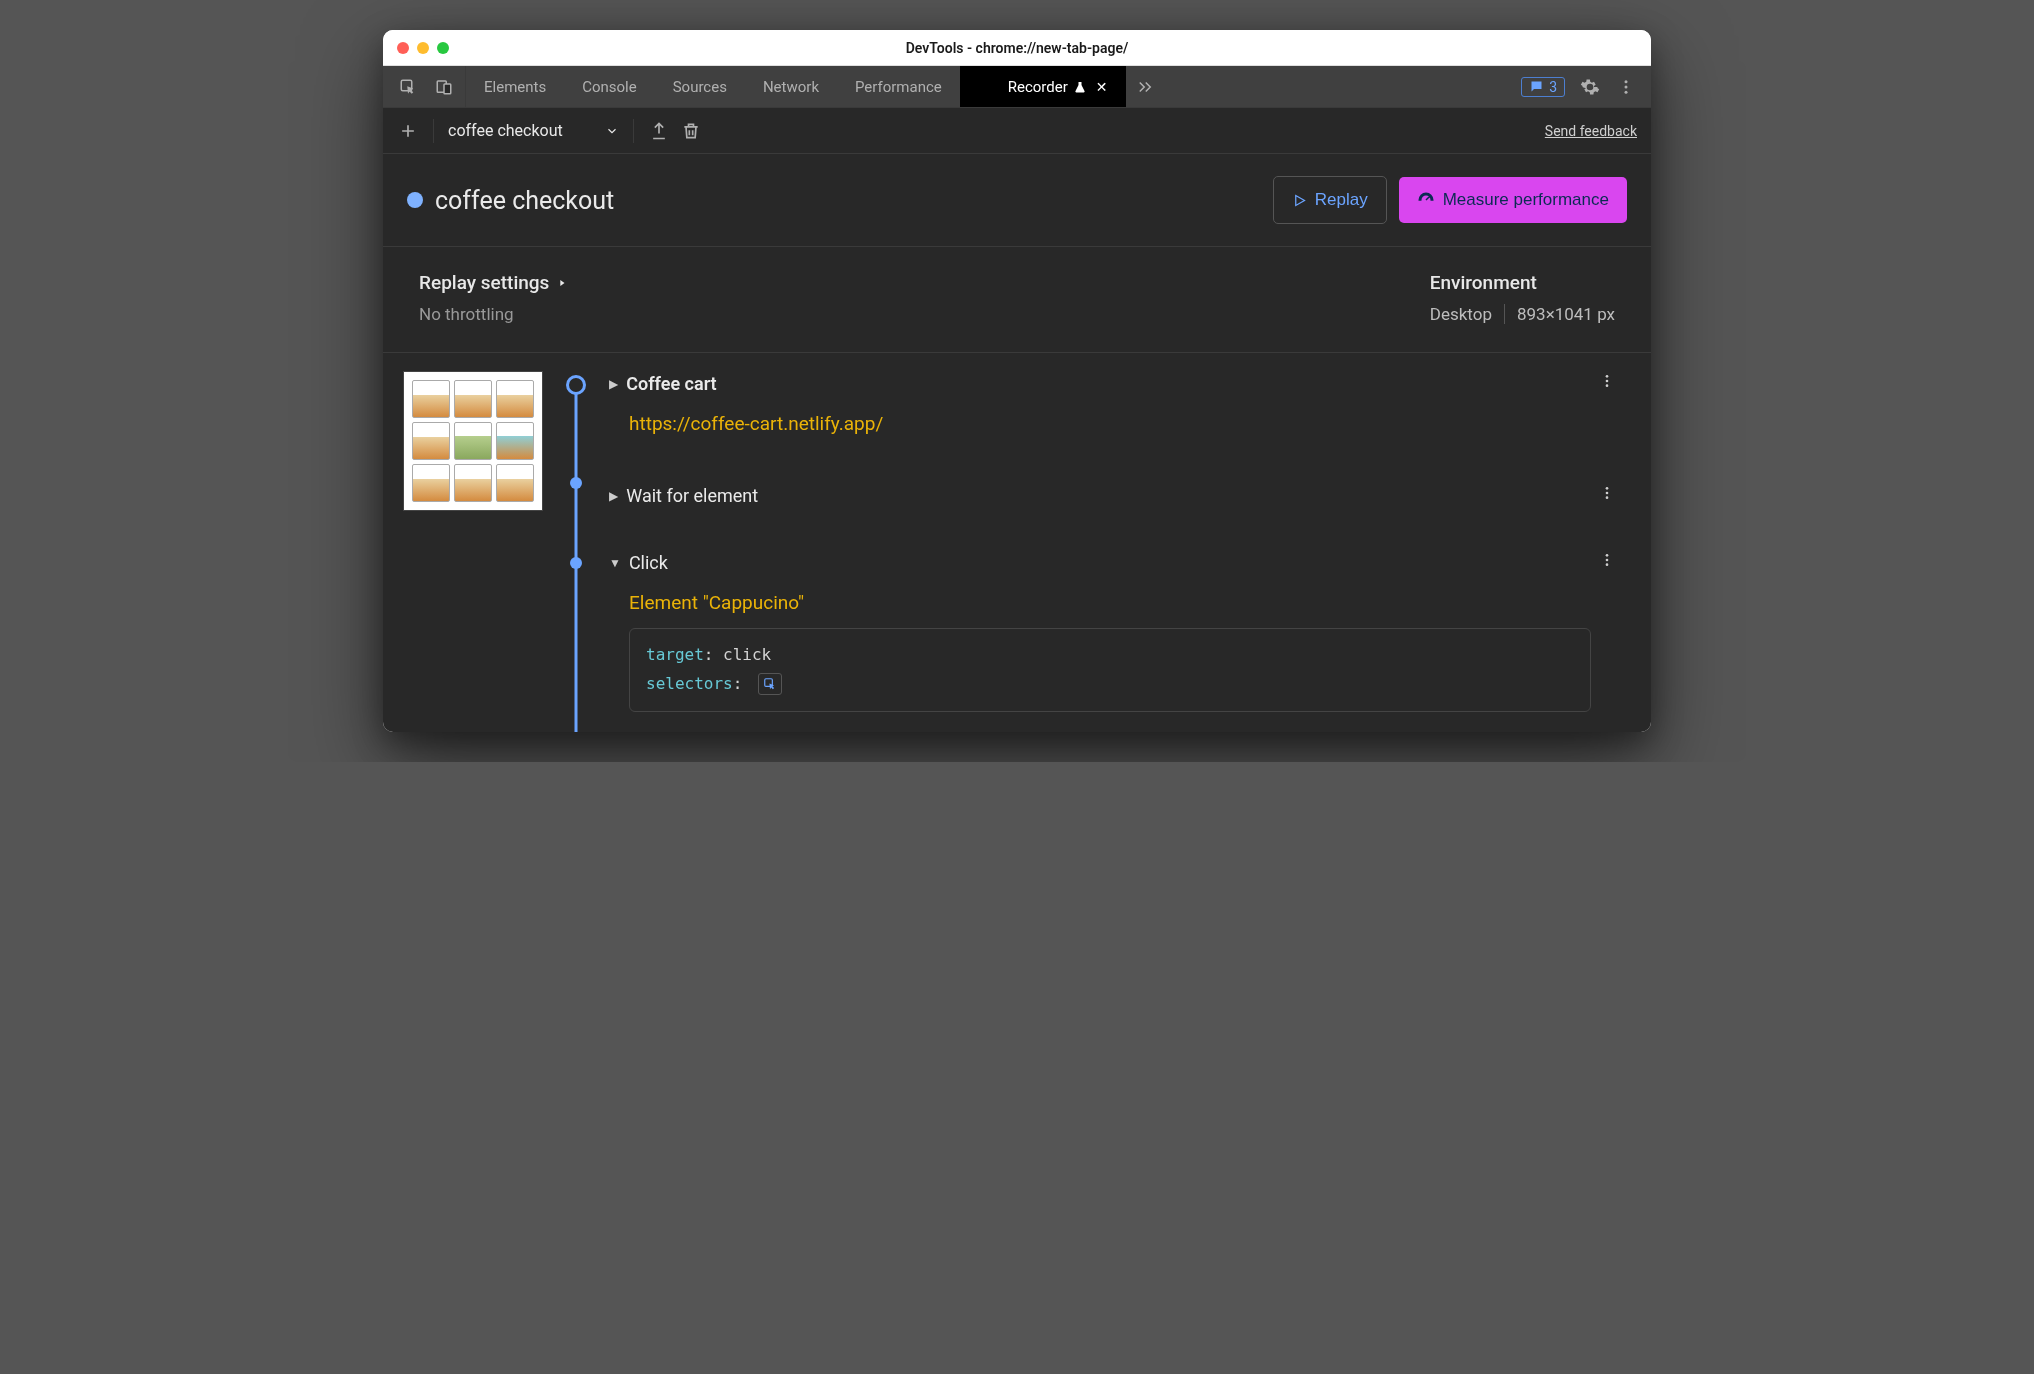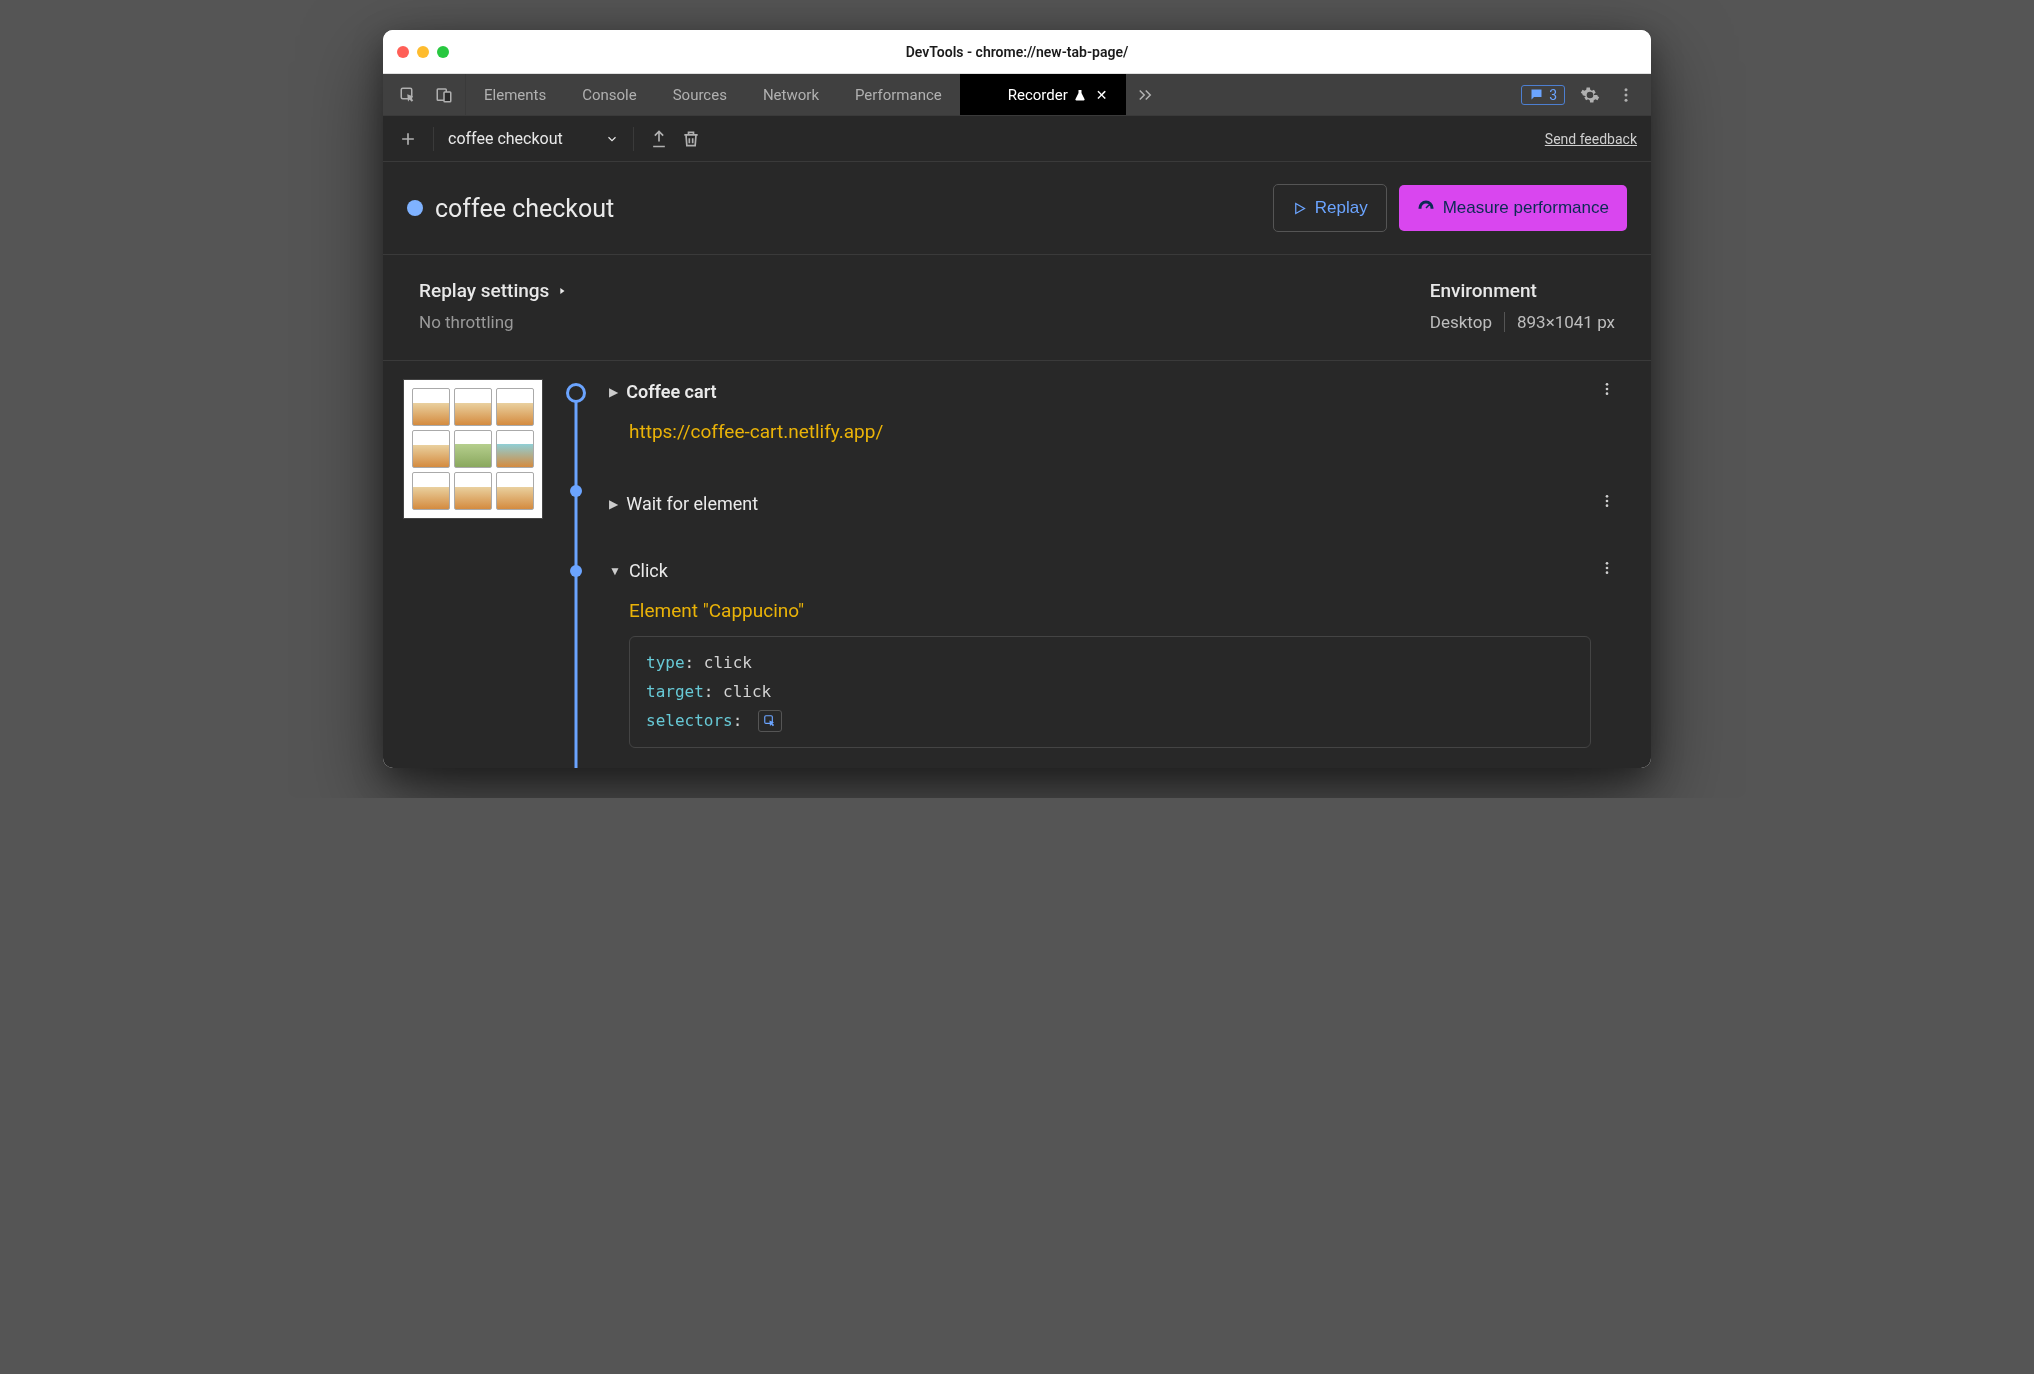--- a/index.html
+++ b/index.html
@@ -12,21 +12,21 @@
   padding: 30px;
 }
 .window {
   width: 1268px;
   background: #fff;
   border-radius: 10px;
   overflow: hidden;
   box-shadow: 0 30px 80px rgba(0,0,0,0.55), 0 10px 30px rgba(0,0,0,0.35);
 }
 .titlebar {
-  height: 44px;
+  height: 36px;
   background: #fff;
   display: flex;
   align-items: center;
   padding: 0 14px;
   border-bottom: 1px solid #e0e0e0;
   position: relative;
 }
 .traffic { display: flex; gap: 8px; }
 .dot { width: 12px; height: 12px; border-radius: 50%; }
 .dot.r { background: #ff5f57; }
@@ -392,21 +392,20 @@
 
         <div class="step" style="padding-top:26px;">
           <div class="step-body">
             <div class="step-head">
               <span class="chev">▼</span>
               <span class="title" style="font-weight:400;">Click</span>
             </div>
             <div class="sub">Element "Cappucino"</div>
 
             <div class="details">
-              <div><span class="kw">type</span>: <span>click</span></div>
               <div><span class="kw">target</span>: <span>click</span></div>
               <div><span class="kw">selectors</span>:
                 <span class="pickbtn">
                   <svg width="14" height="14" viewBox="0 0 24 24" fill="none" stroke="#6ba4ff" stroke-width="2">
                       <rect x="3" y="3" width="13" height="13" rx="2"></rect>
                       <path d="M11 11l8 3-3 2 3 3-2 2-3-3-2 3z" fill="#6ba4ff" stroke="none"></path>
                     </svg>
                 </span>
               </div>
             </div>

